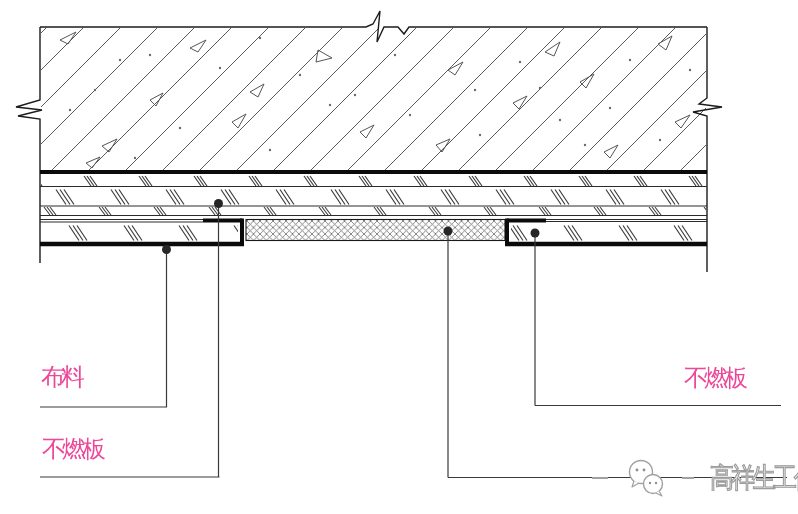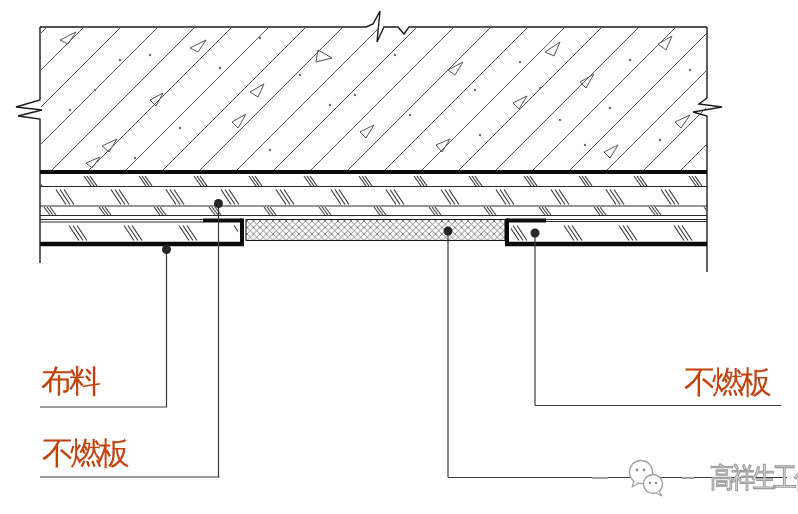--- a/index.html
+++ b/index.html
@@ -6,24 +6,24 @@
   .stage{
     position:relative;
     width:798px;height:514px;
     background:#ffffff;
     overflow:hidden;
     font-family:"Liberation Serif","DejaVu Serif",serif;
   }
   .stage svg.draw{position:absolute;left:0;top:0;}
   .lbl{
     position:absolute;
-    font-size:32px;
+    font-size:24px;
     line-height:1;
     letter-spacing:-4px;
-    color:#c2410c;
+    color:#ec4899;
     white-space:nowrap;
   }
   .lbl-fabric{left:41px;top:365px;}
   .lbl-fb-left{left:42px;top:437px;}
   .lbl-fb-right{left:684px;top:366px;}
   .lbl-wood{left:683px;top:438px;}
   .watermark{
     position:absolute;left:592px;top:458px;
     display:flex;align-items:center;
     height:40px;

